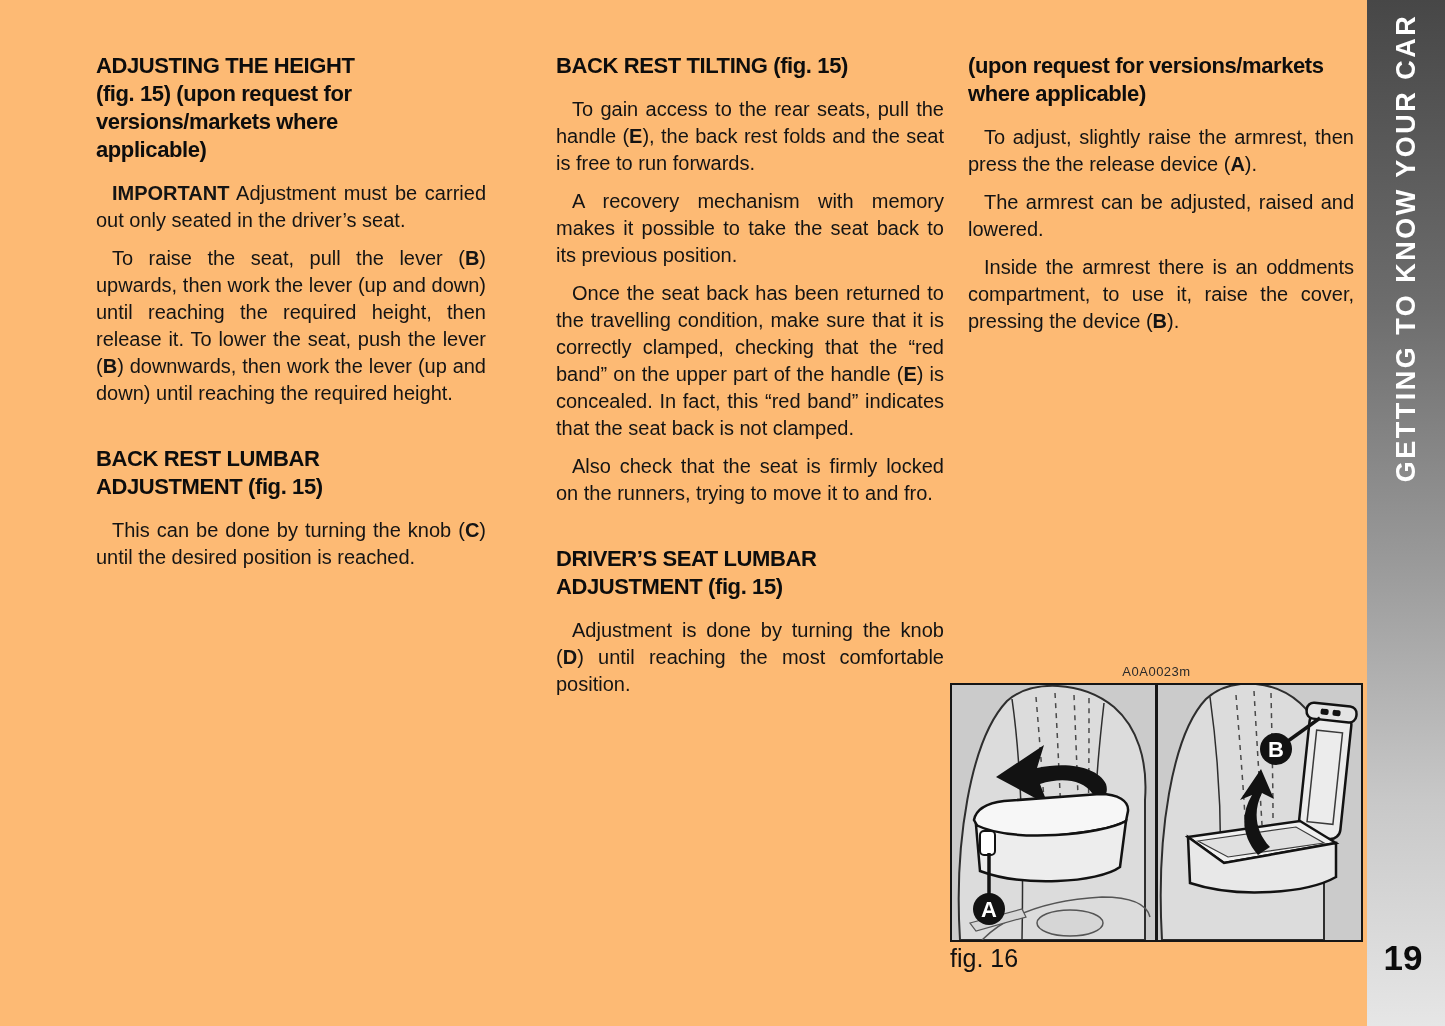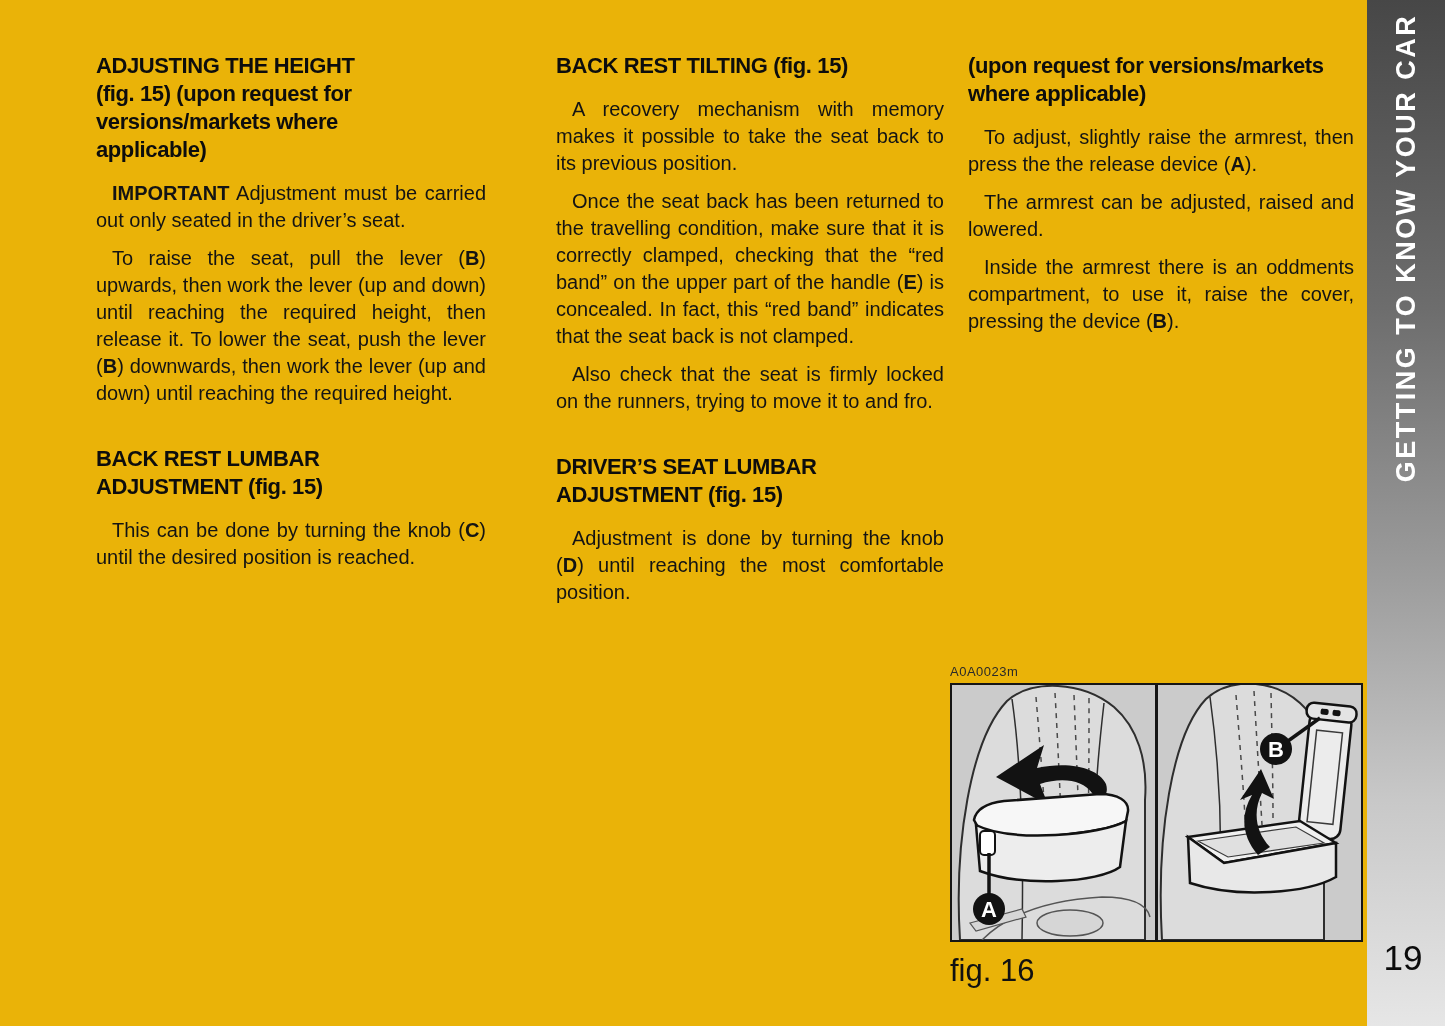--- a/index.html
+++ b/index.html
@@ -1,20 +1,20 @@
 <!DOCTYPE html>
 <html lang="en"><head>
 <meta charset="utf-8">
 <style>
   html, body { margin: 0; padding: 0; background: #ffffff; }
   .page {
     position: relative;
     width: 1445px;
     height: 1026px;
-    background: #eab308;
+    background: #fdba74;
     overflow: hidden;
     font-family: "Liberation Sans", sans-serif;
     color: #141414;
   }
   
   .col {
     position: absolute;
     top: 52px;
   }
   .col-1 { left: 96px;  width: 390px; }
@@ -37,38 +37,38 @@
     text-align: justify;
     text-indent: 16px;
     hyphens: auto;
     -webkit-hyphens: auto;
   }
   .para .b { font-weight: bold; }
   
   .figure { position: absolute; left: 950px; top: 664px; width: 413px; }
   .fig-code {
     width: 413px;
-    text-align: left;
+    text-align: center;
     font-size: 13px;
     letter-spacing: 0.5px;
     color: #2a2a2a;
     margin-bottom: 4px;
   }
   .fig-box {
     width: 409px;
     height: 255px;
     border: 2px solid #161616;
     display: flex;
     flex-direction: row;
     background: #cbcbcb;
   }
   .fig-divider { width: 3px; height: 255px; background: #161616; }
   .fig-caption {
-    margin-top: 11px;
-    font-size: 31px;
+    margin-top: 2px;
+    font-size: 25px;
     color: #111;
   }
   
   .sidebar {
     position: absolute;
     left: 1367px;
     top: 0;
     width: 78px;
     height: 1026px;
     background: linear-gradient(180deg, #474747 0%, #6d6d6d 30%, #9a9a9a 55%, #c8c8c8 78%, #e6e6e6 100%);
@@ -83,21 +83,21 @@
     font-weight: bold;
     font-size: 27px;
     letter-spacing: 2.5px;
   }
   .page-number {
     position: absolute;
     top: 938px;
     left: 0;
     width: 72px;
     text-align: center;
-    font-weight: normal;
+    font-weight: bold;
     font-size: 35px;
     color: #0b0b0b;
   }
 </style>
 </head>
 <body>
 
 <div class="page">
 
   <div class="col col-1">
@@ -112,20 +112,21 @@
       <div class="heading">
         <div>BACK REST LUMBAR</div>
         <div>ADJUSTMENT (fig. 15)</div>
       </div>
       <p class="para"><span>This can be done by turning the knob (</span><span class="b">C</span><span>) until the desired position is reached.</span></p>
     </div>
   <div class="col col-2">
       <div class="heading">
         <div>BACK REST TILTING (fig. 15)</div>
       </div>
+      <p class="para"><span>To gain access to the rear seats, pull the handle (</span><span class="b">E</span><span>), the back rest folds and the seat is free to run forwards.</span></p>
       <p class="para"><span>A recovery mechanism with memory makes it possible to take the seat back to its previous position.</span></p>
       <p class="para"><span>Once the seat back has been returned to the travelling condition, make sure that it is correctly clamped, checking that the “red band” on the upper part of the handle (</span><span class="b">E</span><span>) is concealed. In fact, this “red band” indicates that the seat back is not clamped.</span></p>
       <p class="para"><span>Also check that the seat is firmly locked on the runners, trying to move it to and fro.</span></p>
       <div class="heading">
         <div>DRIVER’S SEAT LUMBAR</div>
         <div>ADJUSTMENT (fig. 15)</div>
       </div>
       <p class="para"><span>Adjustment is done by turning the knob (</span><span class="b">D</span><span>) until reaching the most comfortable position.</span></p>
     </div>
   <div class="col col-3">

